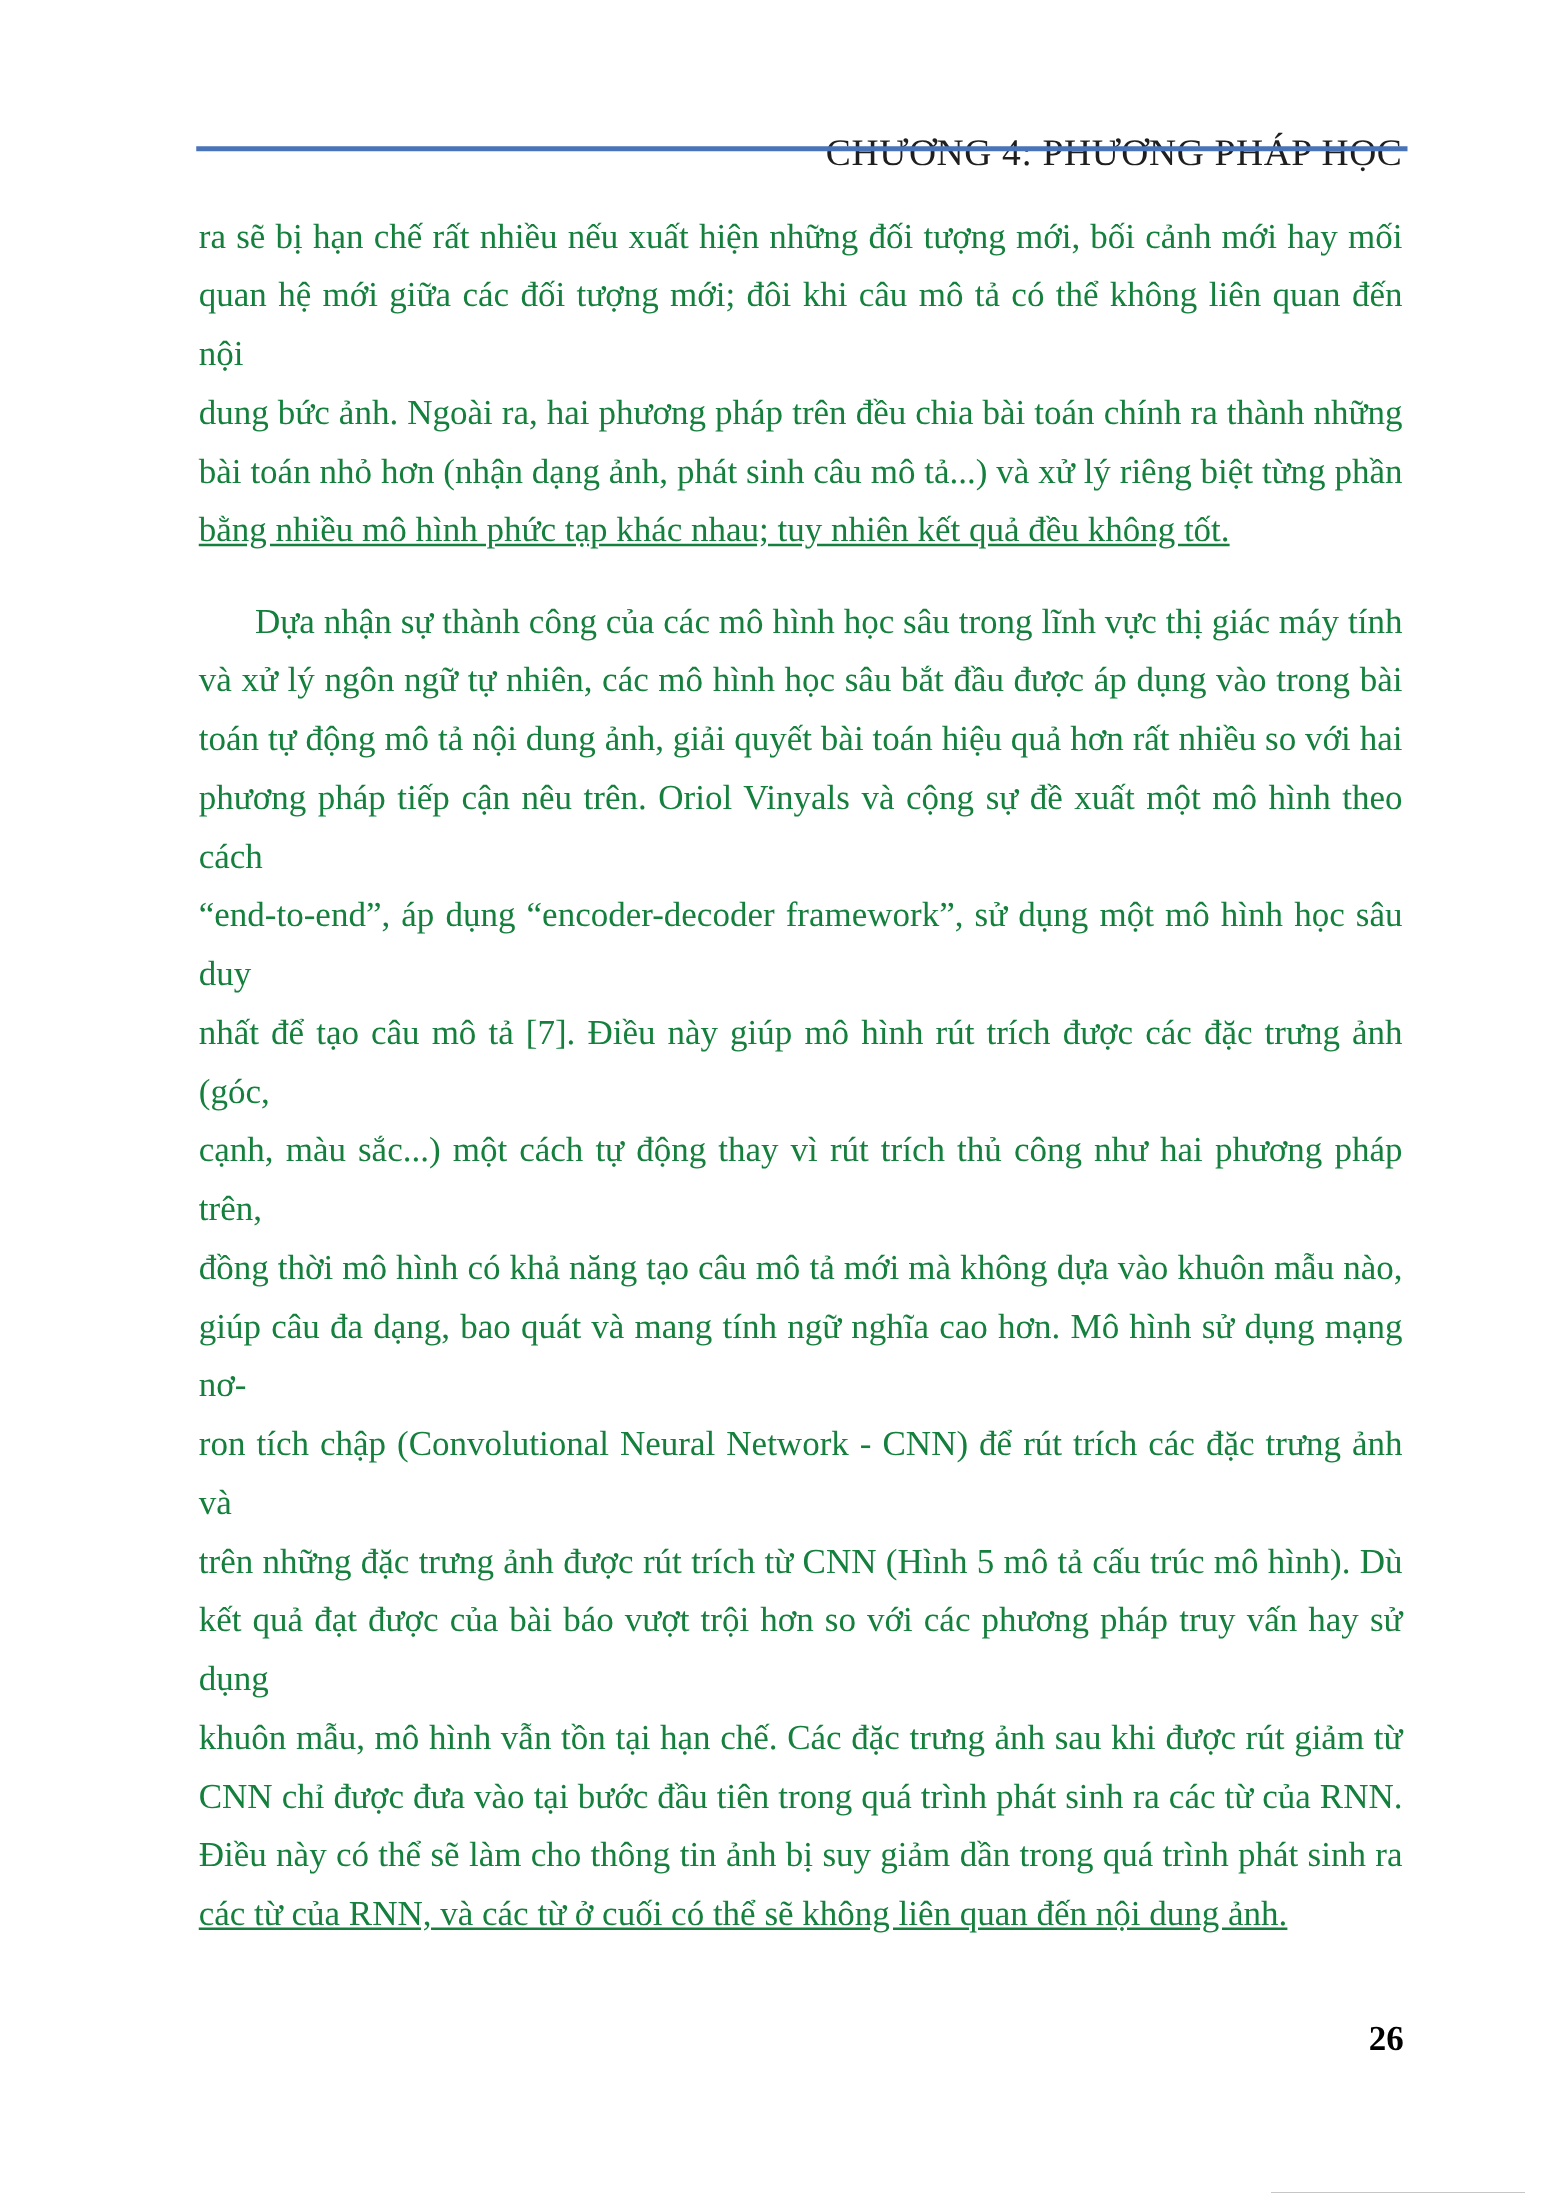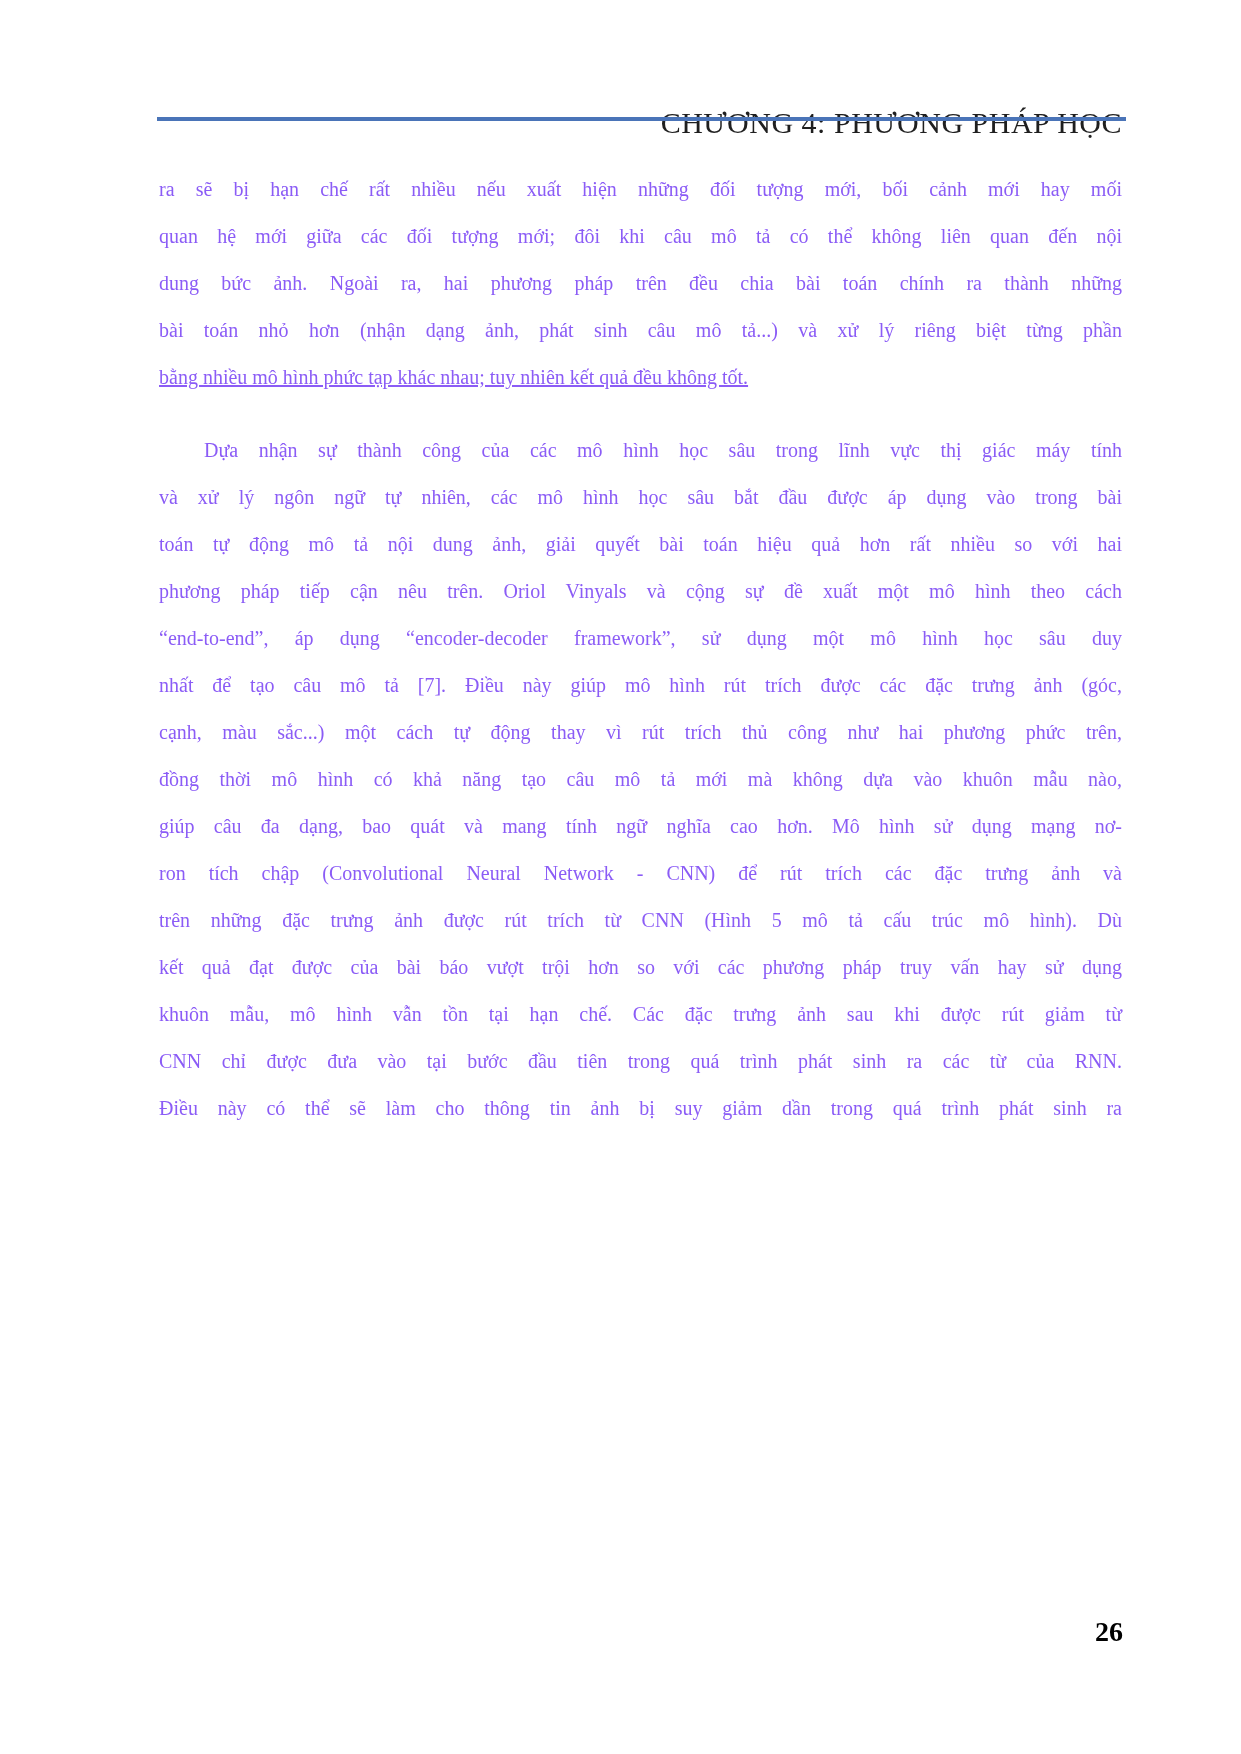--- a/index.html
+++ b/index.html
@@ -24,23 +24,23 @@
   .header-rule{
     position:absolute;
     left:157px;top:117px;
     width:969px;height:4px;
     background:#4A74B8;
   }
   .doc-body{
     position:absolute;
     left:159px;top:166px;
     width:963px;
-    font-size:20px;
+    font-size:28px;
     line-height:47px;
-    color:#8b5cf6;
+    color:#15803d;
   }
   .para{margin:0;padding:0;}
   .para + .para{margin-top:26px;}
   .line{
     display:block;
     text-align:justify;
     text-align-last:justify;
     white-space:normal;
   }
   .line.end{text-align-last:left;text-decoration:underline;}
@@ -72,28 +72,29 @@
       <span class="line end">bằng nhiều mô hình phức tạp khác nhau; tuy nhiên kết quả đều không tốt.</span>
     </p>
 
     <p class="para">
       <span class="line first-indent">Dựa nhận sự thành công của các mô hình học sâu trong lĩnh vực thị giác máy tính</span>
       <span class="line">và xử lý ngôn ngữ tự nhiên, các mô hình học sâu bắt đầu được áp dụng vào trong bài</span>
       <span class="line">toán tự động mô tả nội dung ảnh, giải quyết bài toán hiệu quả hơn rất nhiều so với hai</span>
       <span class="line">phương pháp tiếp cận nêu trên. Oriol Vinyals và cộng sự đề xuất một mô hình theo cách</span>
       <span class="line">“end-to-end”, áp dụng “encoder-decoder framework”, sử dụng một mô hình học sâu duy</span>
       <span class="line">nhất để tạo câu mô tả [7]. Điều này giúp mô hình rút trích được các đặc trưng ảnh (góc,</span>
-      <span class="line">cạnh, màu sắc...) một cách tự động thay vì rút trích thủ công như hai phương phức trên,</span>
+      <span class="line">cạnh, màu sắc...) một cách tự động thay vì rút trích thủ công như hai phương pháp trên,</span>
       <span class="line">đồng thời mô hình có khả năng tạo câu mô tả mới mà không dựa vào khuôn mẫu nào,</span>
       <span class="line">giúp câu đa dạng, bao quát và mang tính ngữ nghĩa cao hơn. Mô hình sử dụng mạng nơ-</span>
       <span class="line">ron tích chập (Convolutional Neural Network - CNN) để rút trích các đặc trưng ảnh và</span>
       <span class="line">trên những đặc trưng ảnh được rút trích từ CNN (Hình 5 mô tả cấu trúc mô hình). Dù</span>
       <span class="line">kết quả đạt được của bài báo vượt trội hơn so với các phương pháp truy vấn hay sử dụng</span>
       <span class="line">khuôn mẫu, mô hình vẫn tồn tại hạn chế. Các đặc trưng ảnh sau khi được rút giảm từ</span>
       <span class="line">CNN chỉ được đưa vào tại bước đầu tiên trong quá trình phát sinh ra các từ của RNN.</span>
       <span class="line">Điều này có thể sẽ làm cho thông tin ảnh bị suy giảm dần trong quá trình phát sinh ra</span>
+      <span class="line end">các từ của RNN, và các từ ở cuối có thể sẽ không liên quan đến nội dung ảnh.</span>
     </p>
 
   </div>
 
   <div class="page-number">26</div>
 
 </div>
 
 </body></html>

